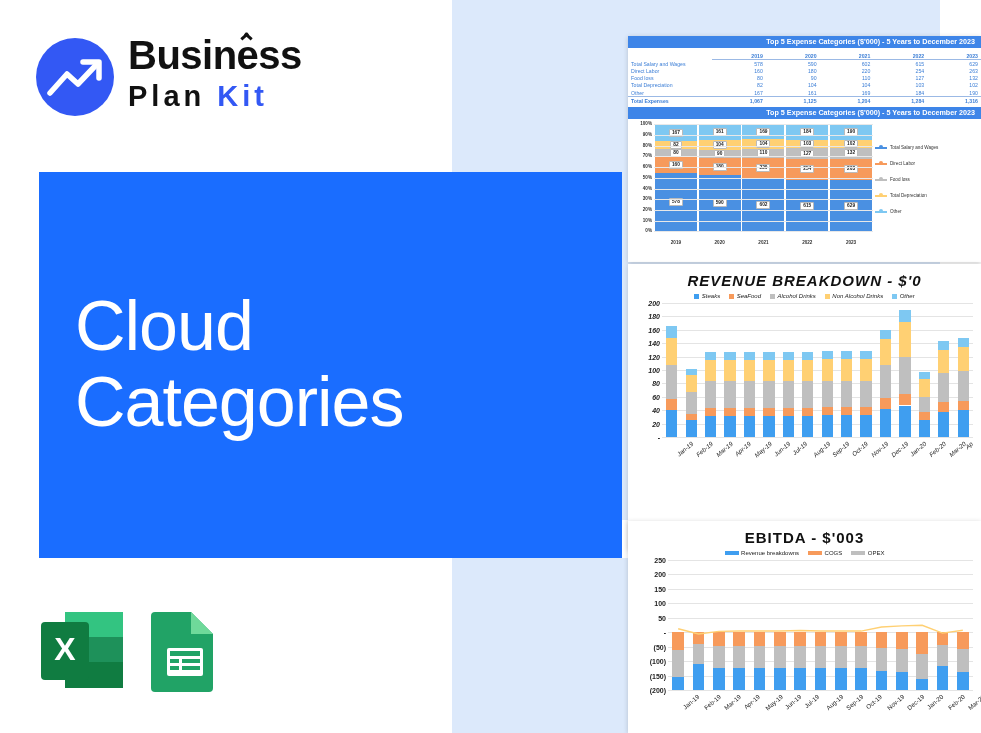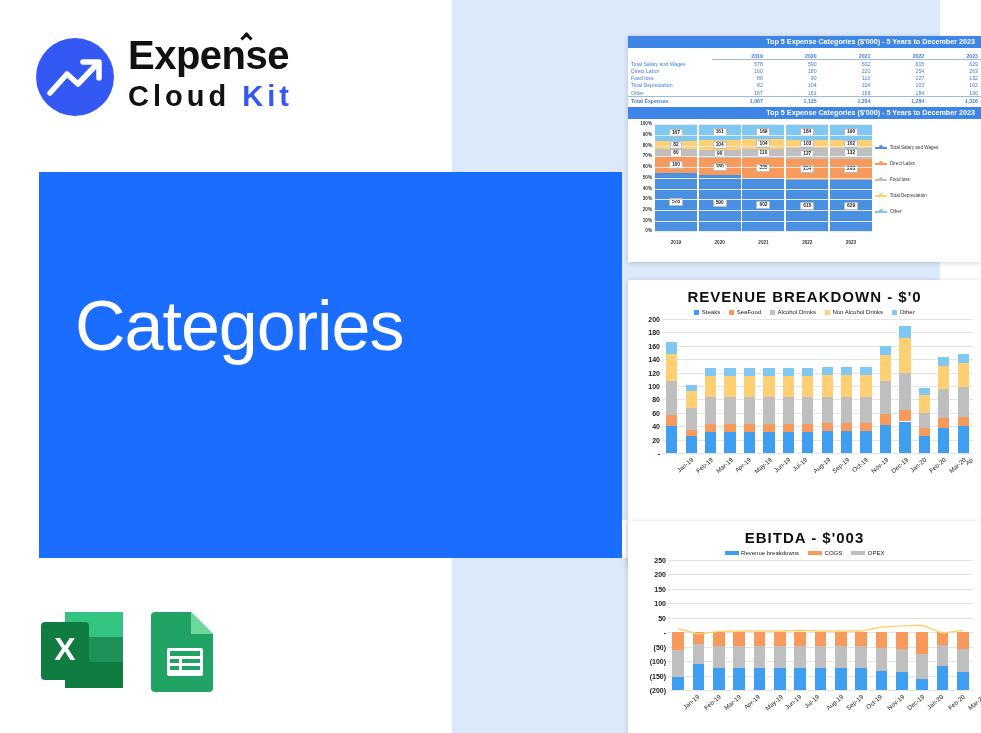--- a/index.html
+++ b/index.html
@@ -75,21 +75,21 @@
     margin-left: 12px;
   }
 
   
   .card {
     position: absolute; background: #ffffff;
     box-shadow: 0 1px 5px rgba(0,0,0,0.18);
     overflow: hidden;
   }
   .card-expense { left: 628px; top: 36px; width: 353px; height: 226px; }
-  .card-revenue { left: 628px; top: 280px; width: 353px; height: 286px; }
+  .card-revenue { left: 628px; top: 264px; width: 353px; height: 286px; font-style: italic; }
   .card-ebitda  { left: 628px; top: 521px; width: 353px; height: 212px; }
 
   .band {
     background: #3e85e8; color: #ffffff; font-size: 7.2px; font-weight: bold;
     text-align: right; padding: 2px 6px 2px 0; height: 12px; line-height: 8px;
   }
 
   
   .exp-table { width: 100%; border-collapse: collapse; margin-top: 4px; }
   .exp-table th, .exp-table td {
@@ -171,31 +171,32 @@
 
 <div class="logo">
   <div class="logo-mark">
     <svg width="78" height="78" viewBox="0 0 78 78">
       <path d="M14 55 L31 36 L42 46 L61 26" stroke="#ffffff" stroke-width="5.5" fill="none" stroke-linecap="round" stroke-linejoin="round"></path>
       <path d="M47 24 L63 24 L63 40" stroke="#ffffff" stroke-width="5.5" fill="none" stroke-linecap="round" stroke-linejoin="round"></path>
     </svg>
   </div>
   <div class="logo-text">
     <div class="logo-line1">
-      <span>Expense</span>
+      <span>Business</span>
       <span class="logo-hat"></span>
     </div>
     <div class="logo-line2">
-      <span>Cloud</span>
+      <span>Plan</span>
       <span class="kit">Kit</span>
     </div>
   </div>
 </div>
 
 <div class="hero-title">
+  <div>Cloud</div>
   <div>Categories</div>
 </div>
 
 <div class="footer-row">
   <div class="icon-excel">
     <svg width="86" height="84" viewBox="0 0 86 84">
       <rect x="26" y="4" width="58" height="76" rx="4" fill="#21a366"></rect>
       <rect x="26" y="4" width="58" height="25" fill="#33c481"></rect>
       <rect x="26" y="54" width="58" height="26" fill="#107c41"></rect>
       <rect x="26" y="29" width="58" height="25" fill="#185c37" opacity="0.25"></rect>

